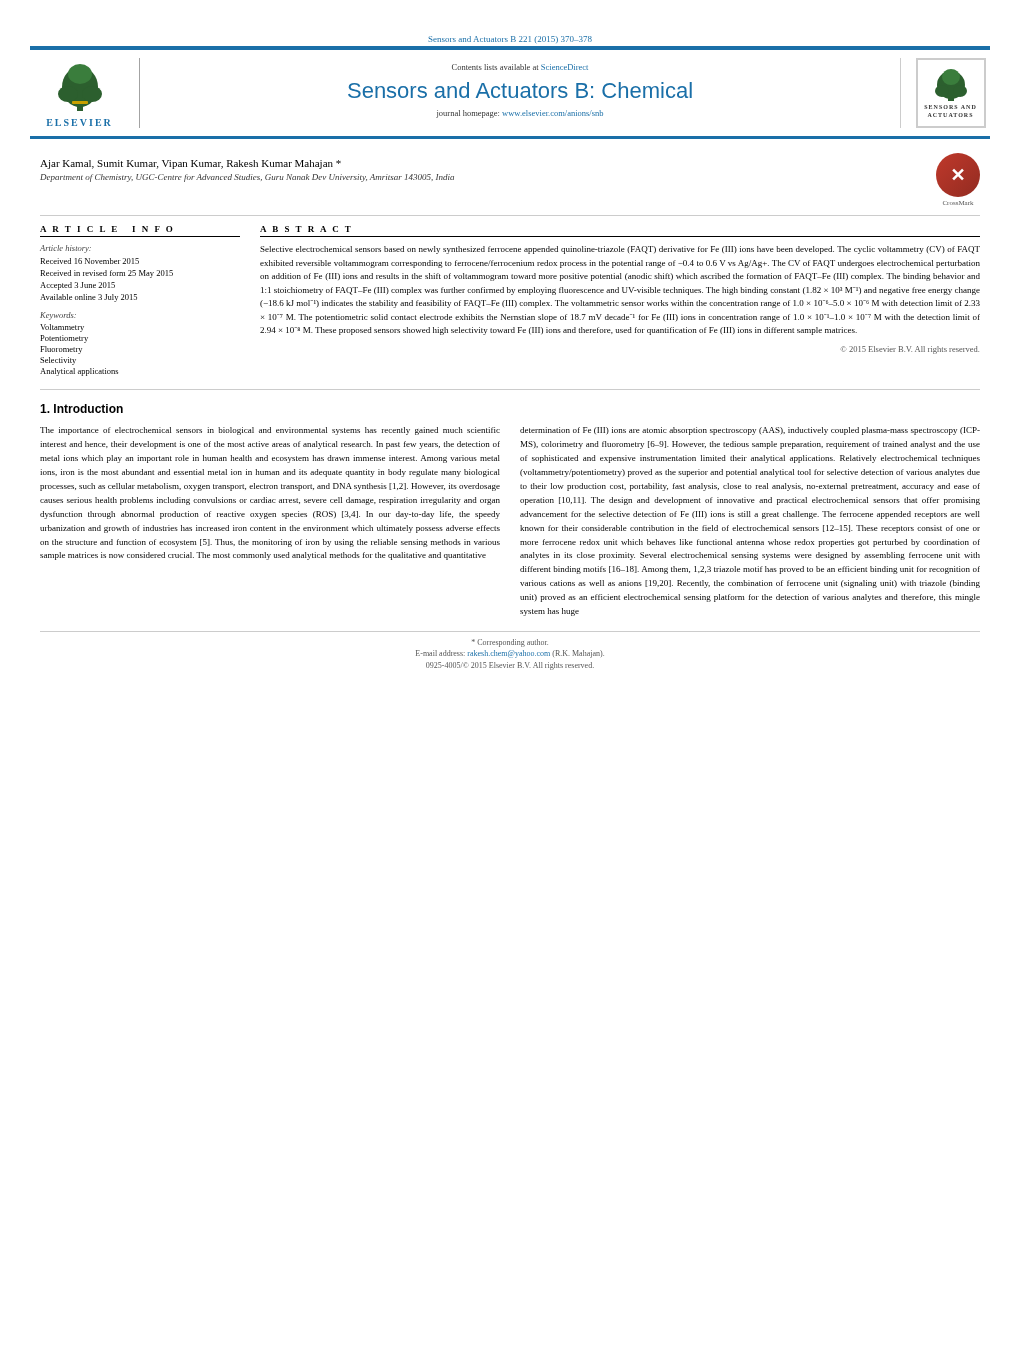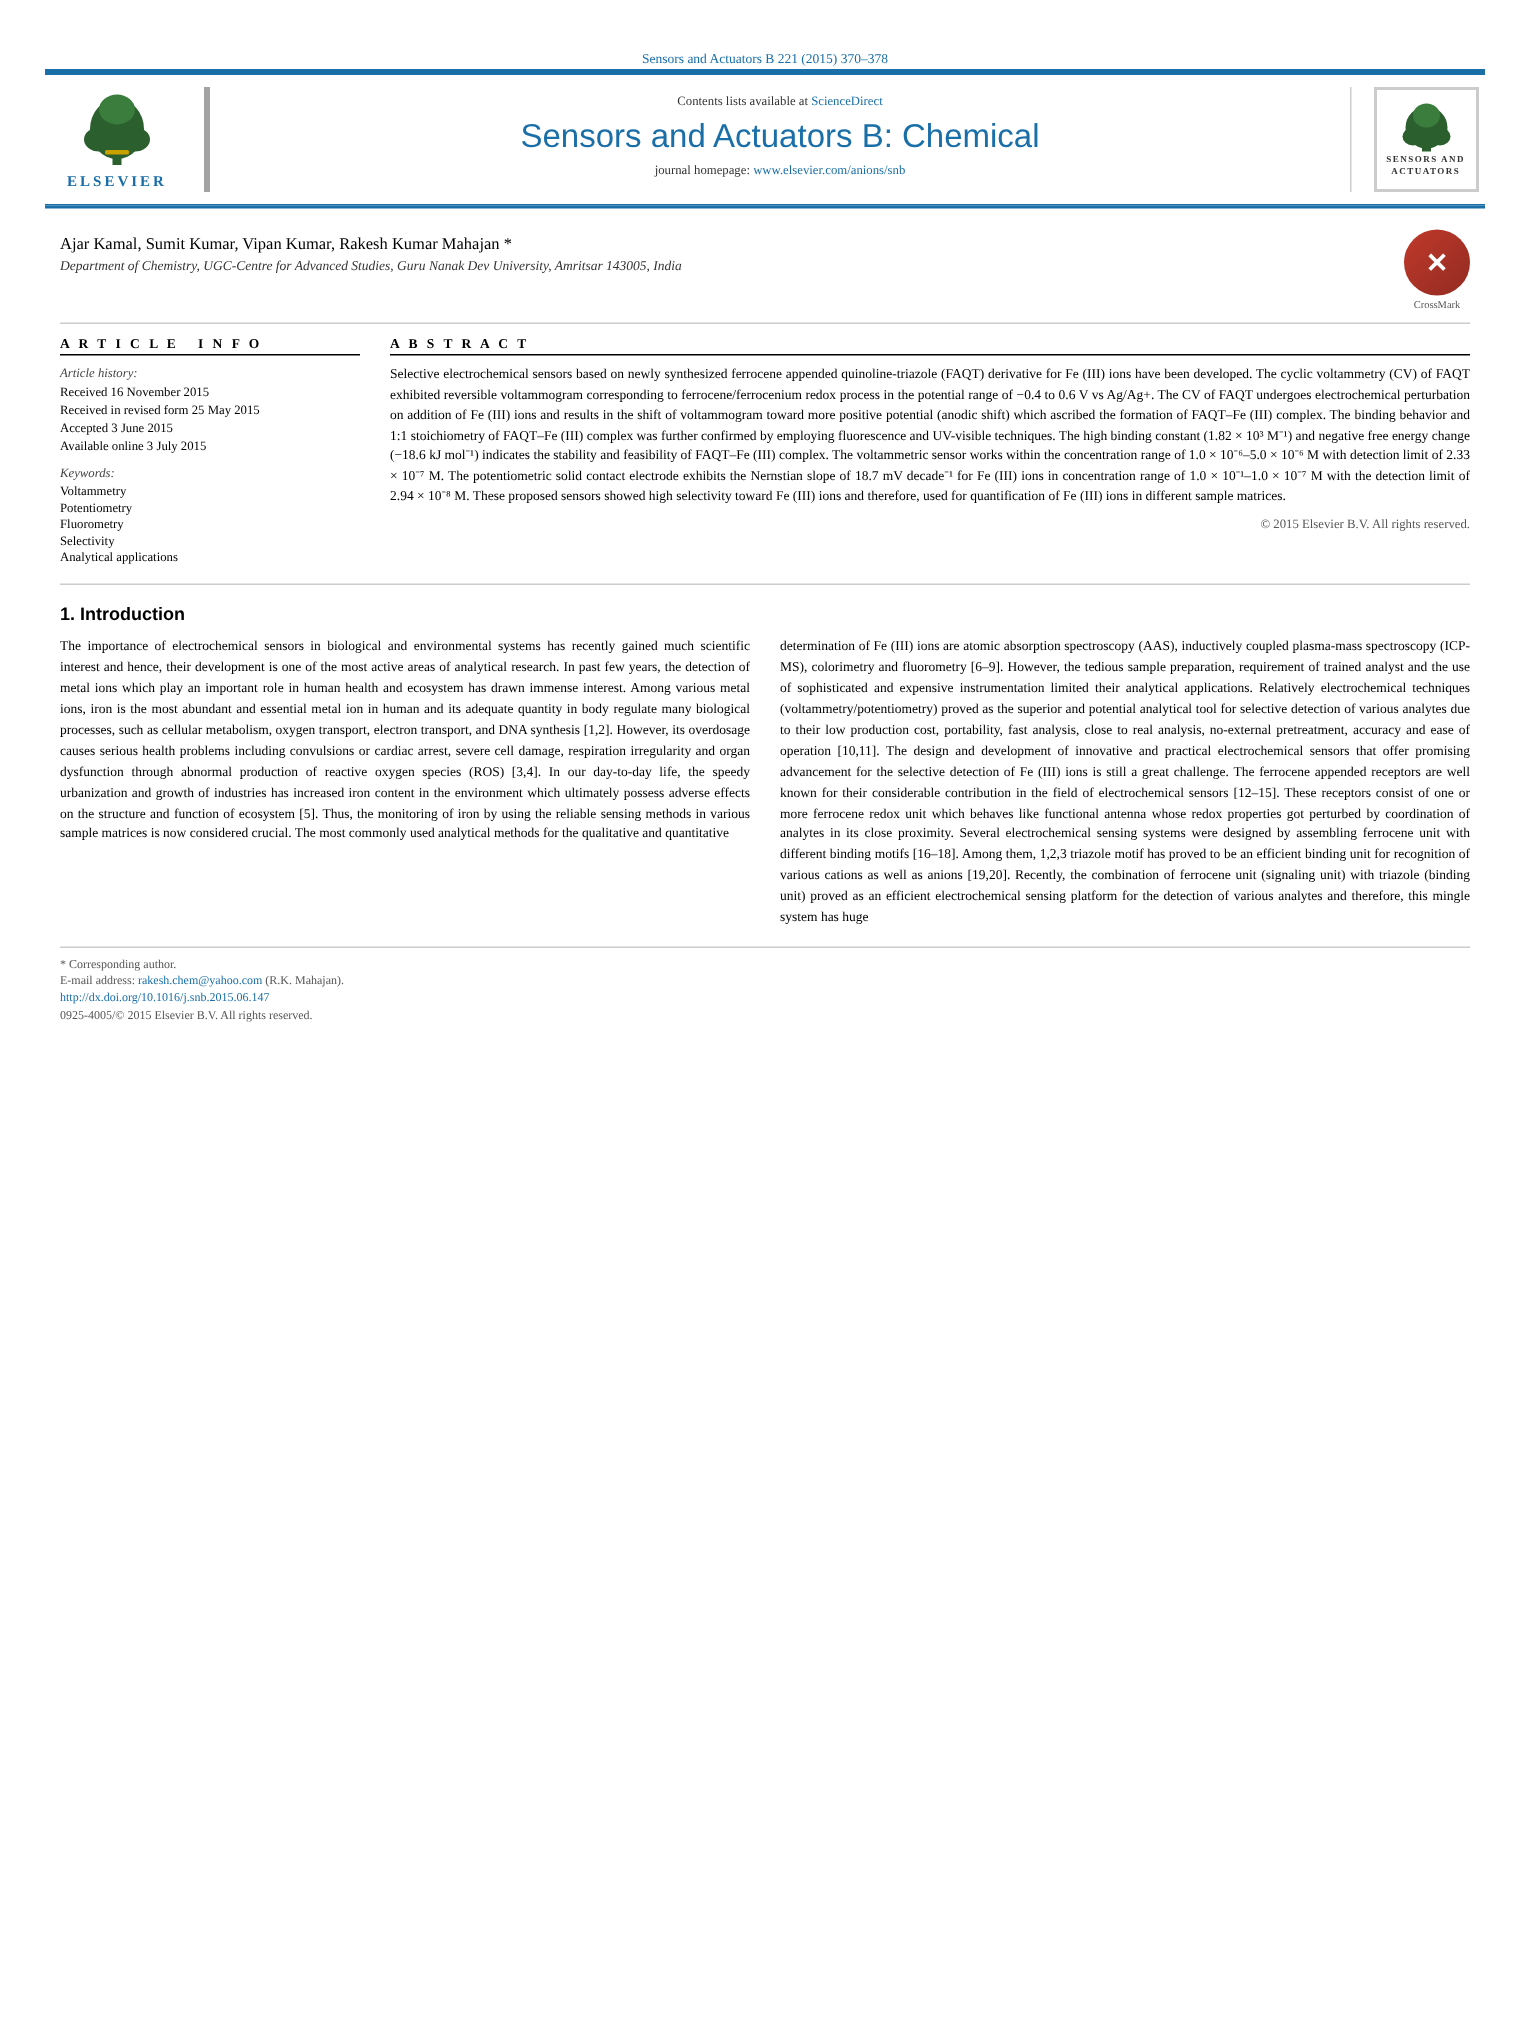--- a/index.html
+++ b/index.html
@@ -35,21 +35,22 @@
       border-bottom: 1px solid #1a6fa8;
       margin: 0 30px;
       padding: 8px 0;
     }
 
     .elsevier-logo {
       width: 110px;
       display: flex;
       flex-direction: column;
       align-items: center;
-      border-right: 4px solid #a3a3a3;
+      justify-content: center;
+      border-right: 1px solid #a3a3a3;
       padding-right: 10px;
     }
 
     .elsevier-tree {
       width: 60px;
       height: 55px;
     }
 
     .elsevier-label {
       font-size: 10px;
@@ -255,20 +256,21 @@
       text-align: justify;
     }
 
     
     .article-footer {
       margin-top: 12px;
       font-size: 8px;
       color: #555;
       border-top: 1px solid #ccc;
       padding-top: 6px;
+      text-align: center;
     }
 
     .footer-note {
       margin-bottom: 2px;
     }
 
     .footer-doi a { color: #1a6fa8; }
     .footer-issn { margin-top: 3px; }
 
     
@@ -402,20 +404,17 @@
       </div>
     </div>
 
     <div class="article-footer">
       <div class="footer-note">* Corresponding author.</div>
       <div class="footer-note">
         <span>E-mail address:</span>
         <a style="color:#1a6fa8;">rakesh.chem@yahoo.com</a>
         <span>(R.K. Mahajan).</span>
       </div>
-      <div class="footer-doi">
-        <a style="color:#1a6fa8;">http://dx.doi.org/10.1016/j.snb.2015.06.147</a>
-      </div>
       <div class="footer-issn">0925-4005/© 2015 Elsevier B.V. All rights reserved.</div>
     </div>
 
   </div>
 </div>
 
 </body></html>

